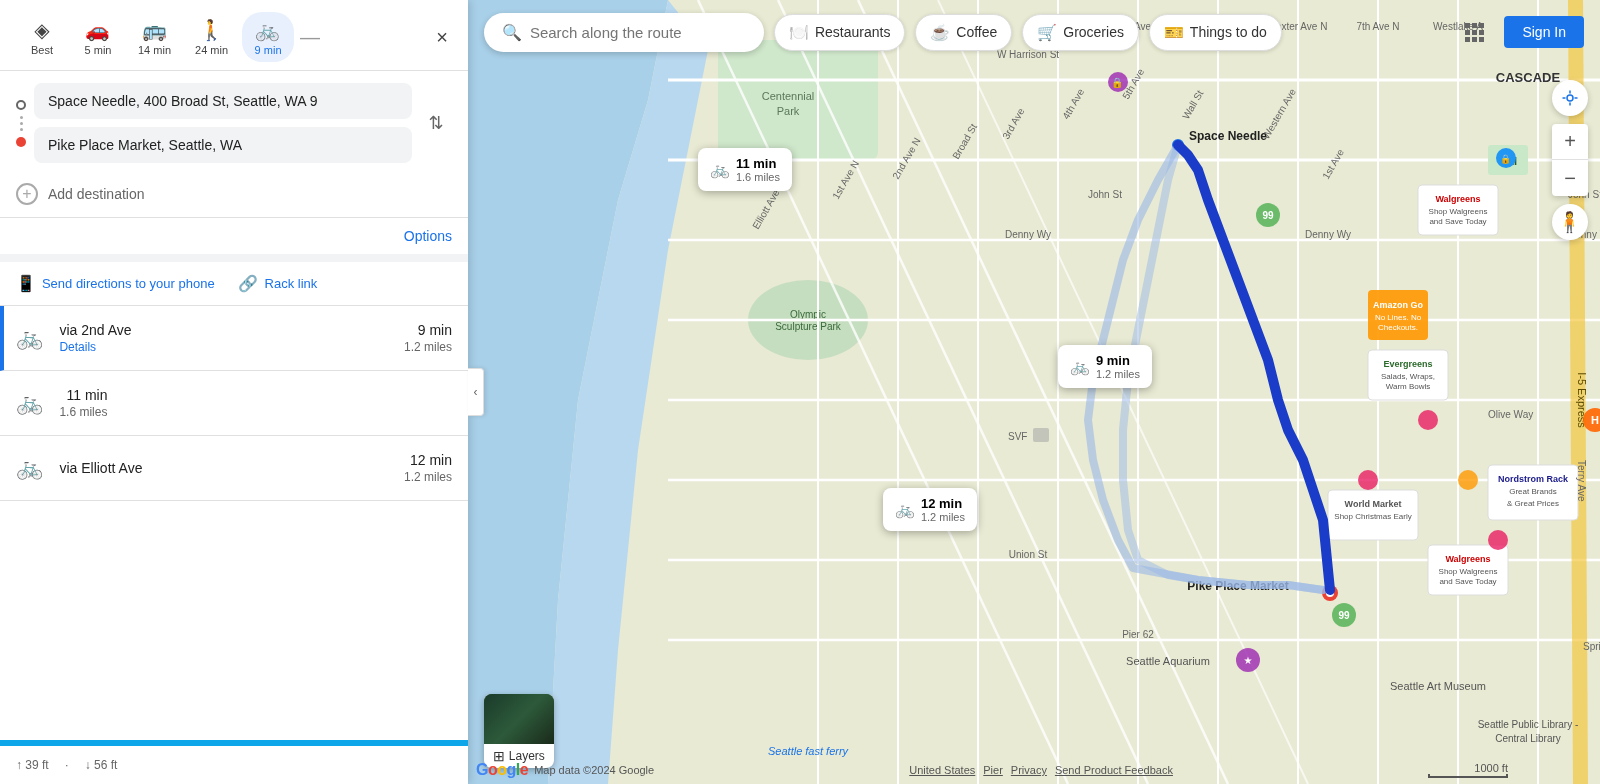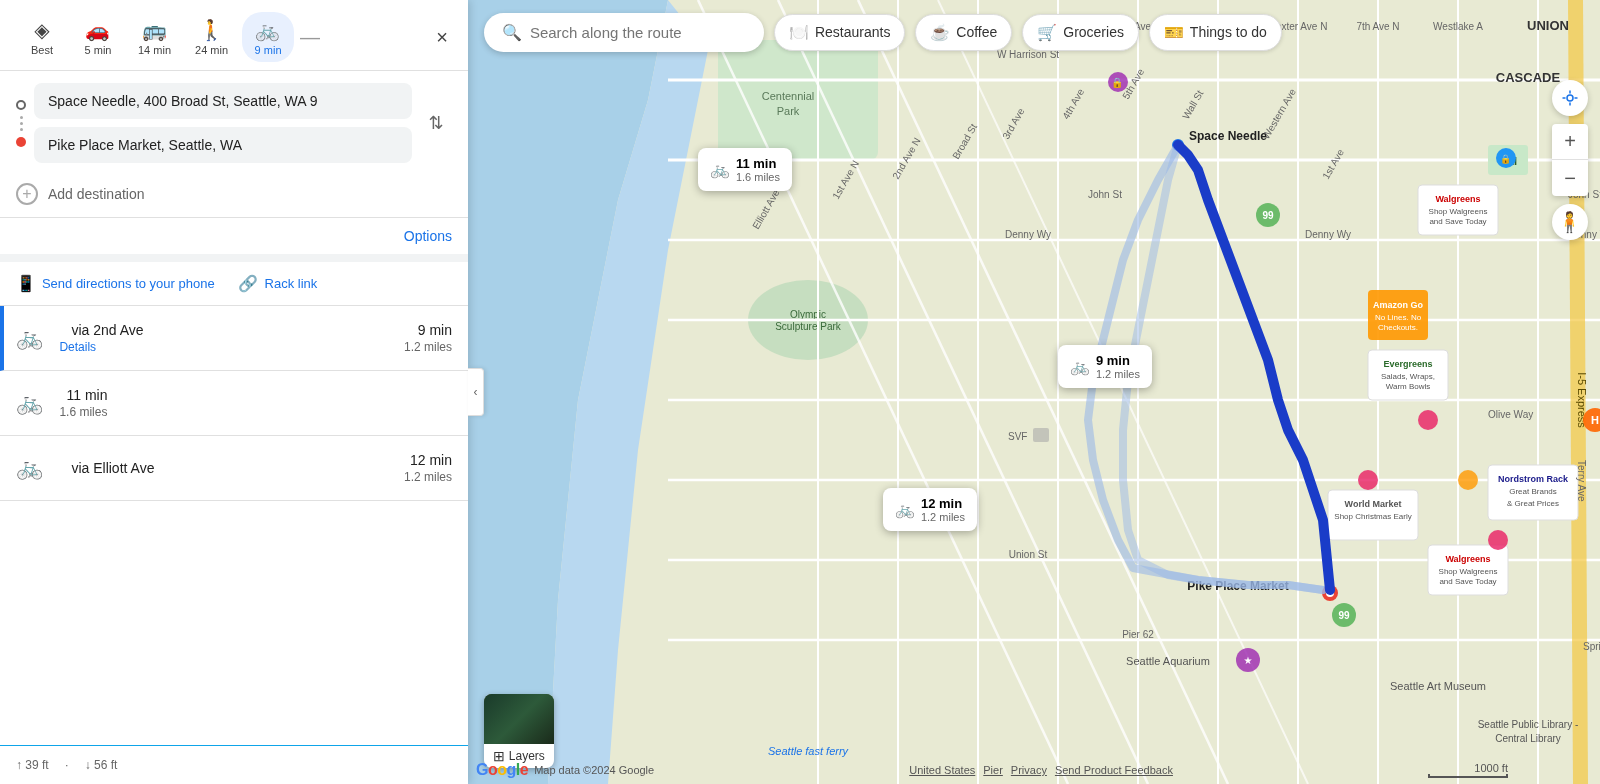--- a/index.html
+++ b/index.html
@@ -163,30 +163,30 @@
       align-items: center;
       padding: 16px 16px;
       border-bottom: 1px solid #e0e0e0;
       cursor: pointer;
       position: relative;
     }
     .route-item:first-child { border-left: 4px solid #1a73e8; }
     .route-item:first-child .route-icon { margin-left: -4px; }
     .route-icon { font-size: 22px; margin-right: 16px; color: #333; flex-shrink: 0; }
     .route-info { flex: 1; }
-    .route-name { font-size: 14px; color: #222; margin-left: 12px; }
+    .route-name { font-size: 14px; color: #222; }
     .route-detail { font-size: 12px; color: #1a73e8; margin-top: 2px; }
     .route-time { text-align: right; }
     .route-time-main { font-size: 14px; font-weight: 500; color: #222; }
     .route-time-dist { font-size: 12px; color: #666; margin-top: 2px; }
 
     
     .bottom-row {
       padding: 12px 16px;
-      border-top: 1px solid #0ea5e9;
+      border-top: 6px solid #0ea5e9;
       font-size: 12px;
       color: #666;
       display: flex;
       gap: 16px;
     }
 
     
     #map-area {
       flex: 1;
       height: 784px;
@@ -723,20 +723,36 @@
     <div class="poi-btn">
       <span class="poi-icon">🛒</span>
       <span>Groceries</span>
     </div>
     <div class="poi-btn">
       <span class="poi-icon">🎫</span>
       <span>Things to do</span>
     </div>
   </div>
 
+  <div class="top-right-area">
+    <div class="grid-icon-btn">
+      <svg width="20" height="20" viewBox="0 0 20 20">
+        <rect x="1" y="1" width="5" height="5" fill="#666"></rect>
+        <rect x="8" y="1" width="5" height="5" fill="#666"></rect>
+        <rect x="15" y="1" width="5" height="5" fill="#666"></rect>
+        <rect x="1" y="8" width="5" height="5" fill="#666"></rect>
+        <rect x="8" y="8" width="5" height="5" fill="#666"></rect>
+        <rect x="15" y="8" width="5" height="5" fill="#666"></rect>
+        <rect x="1" y="15" width="5" height="5" fill="#666"></rect>
+        <rect x="8" y="15" width="5" height="5" fill="#666"></rect>
+        <rect x="15" y="15" width="5" height="5" fill="#666"></rect>
+      </svg>
+    </div>
+    <button class="sign-in-btn">Sign In</button>
+  </div>
 
   <div class="map-info-box" style="top:148px;left:230px;">
     <span class="bike-icon">🚲</span>
     <div>
       <div style="font-weight:600;font-size:13px;">11 min</div>
       <div style="font-size:11px;color:#666;">1.6 miles</div>
     </div>
   </div>
 
   <div class="map-info-box" style="top:345px;left:590px;">

